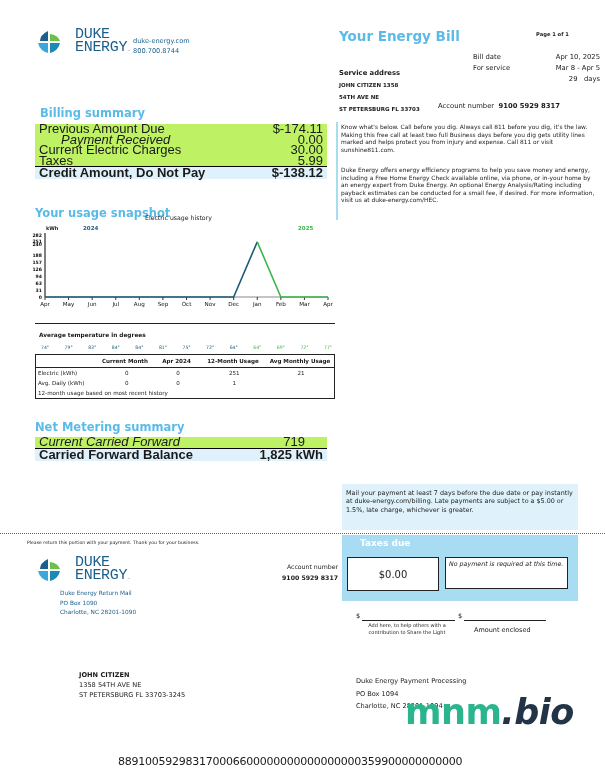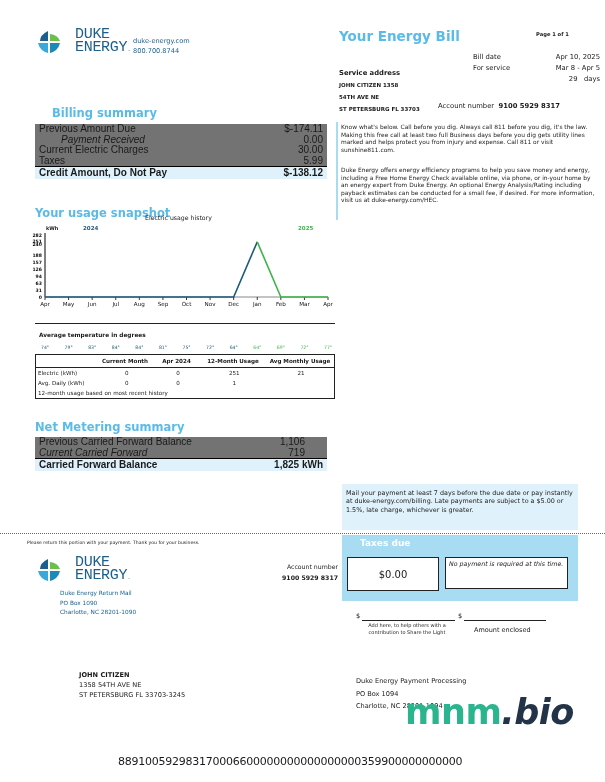--- a/index.html
+++ b/index.html
@@ -4,21 +4,21 @@
 <style>
   html, body { margin: 0; padding: 0; background: #ffffff; }
   body { width: 605px; height: 782px; position: relative; overflow: hidden;
          font-family: "DejaVu Sans", sans-serif; color: #1a1a1a; }
   .abs { position: absolute; }
   .logo { display: flex; align-items: center; }
   .logo-mark { width: 26px; height: 26px; position: relative; }
   .logo-text { font-family: Liberation Mono, monospace; color: #1a5f8e; font-size: 15px; line-height: 13px; letter-spacing: -0.3px; margin-left: 13px; }
   .small-blue { color: #1a5f8e; font-size: 6.6px; line-height: 10px; }
   .h-blue { color: #5bbbe8; font-weight: bold; font-family: "DejaVu Sans", sans-serif; }
-  .summary { background: #737373; font-family: "Liberation Sans", sans-serif; font-size: 10px; }
+  .summary { background: #bef264; font-family: "Liberation Sans", sans-serif; font-size: 13px; }
   .summary .row { display: flex; justify-content: space-between; padding: 0 4px; height: 10.5px; line-height: 10.5px; }
   .summary .total { background: #dff2fb; font-weight: bold; border-top: 1.2px solid #000; height: 12px; line-height: 12px; }
   .ital { font-style: italic; }
   .para { font-size: 5.9px; line-height: 7.6px; color: #222; }
   .dots { border-top: 1.5px dotted #666; }
   .amount-box { background: #a8dcf2; }
   .white-box { background: #fff; border: 1px solid #222; }
 </style>
 </head>
 <body>
@@ -65,21 +65,21 @@
     <span>29</span>&nbsp;&nbsp;
     <span>days</span>
   </div>
 </div>
 
 <div class="abs" style="left:438px;top:102px;font-size:6.8px;">
   <span>Account number</span>&nbsp;
   <span style="font-weight:bold;">9100 5929 8317</span>
 </div>
 
-<div class="abs h-blue" style="left:52px;top:106px;font-size:11.5px;">Billing summary</div>
+<div class="abs h-blue" style="left:40px;top:106px;font-size:11.5px;">Billing summary</div>
 <div class="abs summary" style="left:35px;top:124px;width:292px;">
   <div class="row">
     <span>Previous Amount Due</span>
     <span>$-174.11</span>
   </div>
   <div class="row">
     <span class="ital" style="padding-left:22px;">Payment Received</span>
     <span>0.00</span>
   </div>
   <div class="row">
@@ -202,24 +202,20 @@
     <span style="width:45px;text-align:center;">0</span>
     <span style="width:68px;text-align:center;">1</span>
     <span style="width:66px;text-align:center;"></span>
   </div>
   <div style="font-size:5.6px;height:10px;line-height:10px;padding-left:2px;">12-month usage based on most recent history</div>
 </div>
 
 <div class="abs h-blue" style="left:35px;top:420px;font-size:11.5px;">Net Metering summary</div>
 <div class="abs summary" style="left:35px;top:437px;width:292px;">
   <div class="row">
-    <span>Previous Carried Forward Balance</span>
-    <span style="padding-right:18px;">1,106</span>
-  </div>
-  <div class="row">
     <span class="ital">Current Carried Forward</span>
     <span style="padding-right:18px;">719</span>
   </div>
   <div class="row total">
     <span>Carried Forward Balance</span>
     <span>1,825 kWh</span>
   </div>
 </div>
 
 <div class="abs" style="left:342px;top:484px;width:236px;height:46px;background:#dff2fb;"></div>

